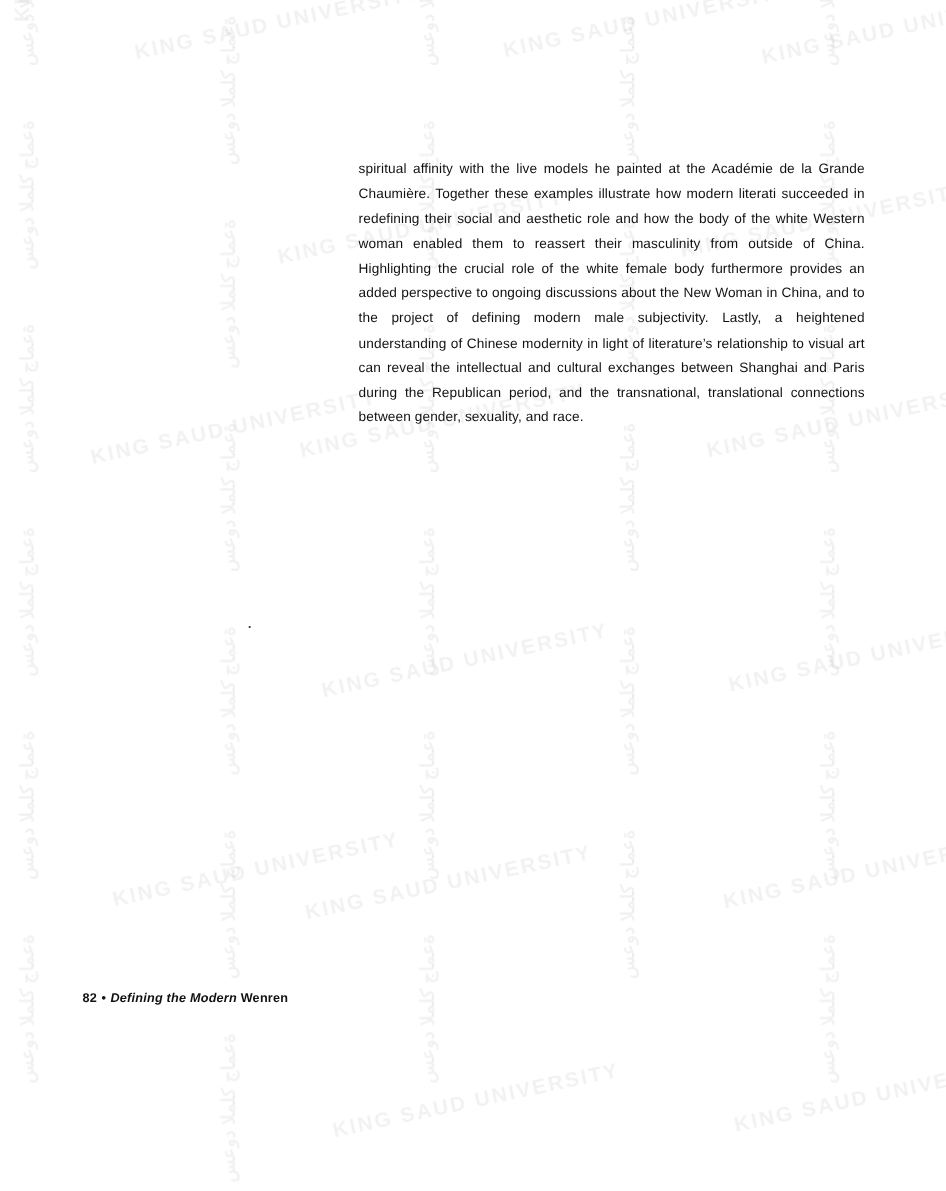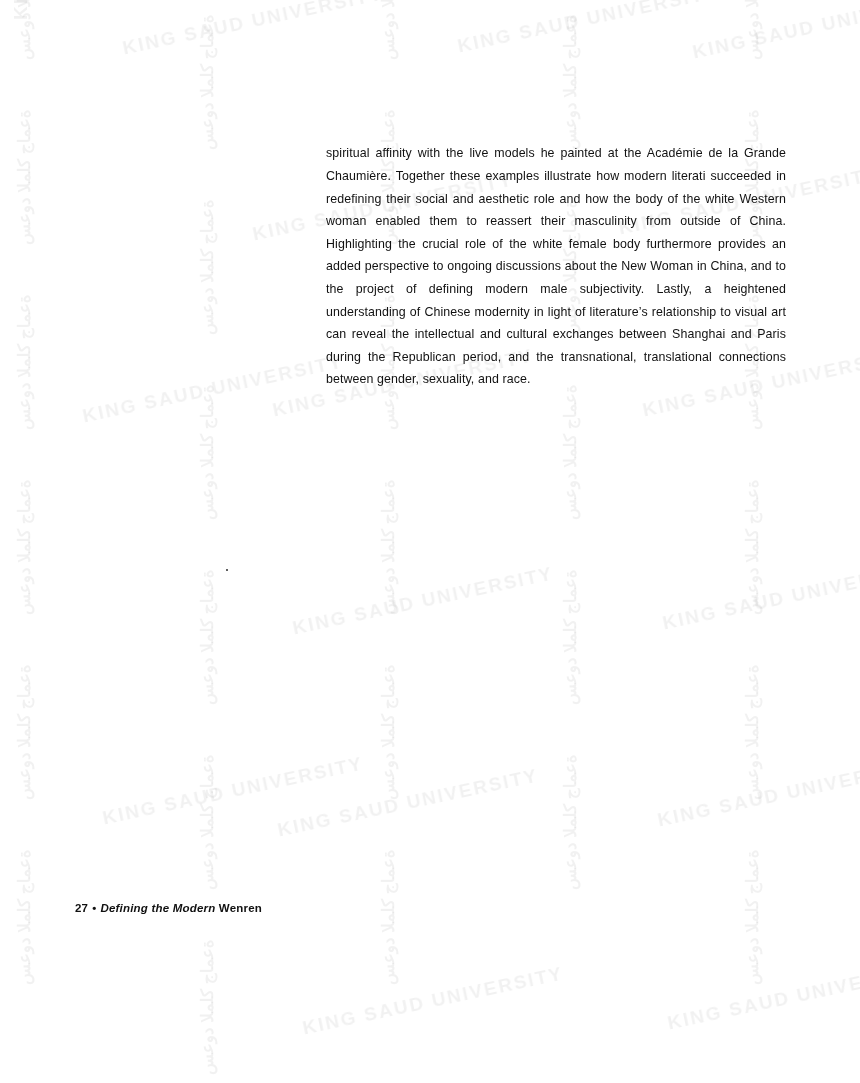--- a/index.html
+++ b/index.html
@@ -173,17 +173,17 @@
   <span class="wm b" style="left:665px; top:985px; transform:rotate(-12deg);">KING SAUD UNIVERSITY</span>
 </div>
 
 <div id="page">
 
   <p id="body-text">spiritual affinity with the live models he painted at the Académie de la Grande Chaumière. Together these examples illustrate how modern literati succeeded in redefining their social and aesthetic role and how the body of the white Western woman enabled them to reassert their masculinity from outside of China. Highlighting the crucial role of the white female body furthermore provides an added perspective to ongoing discussions about the New Woman in China, and to the project of defining modern male subjectivity. Lastly, a heightened understanding of Chinese modernity in light of literature’s relationship to visual art can reveal the intellectual and cultural exchanges between Shanghai and Paris during the Republican period, and the transnational, translational connections between gender, sexuality, and race.</p>
 
   <div id="stray-dot"></div>
 
   <div id="running-foot">
-    <span class="pagenum">27</span><span class="bullet">•</span><span class="ital">Defining the Modern</span> <span class="rom">Wenren</span>
+    <span class="pagenum">82</span><span class="bullet">•</span><span class="ital">Defining the Modern</span> <span class="rom">Wenren</span>
   </div>
 
 
 </div>
 
 </body></html>

